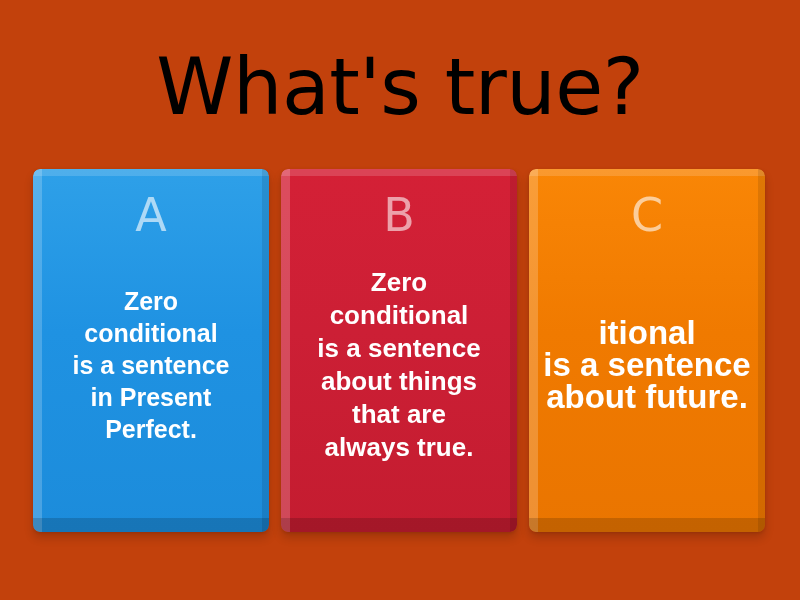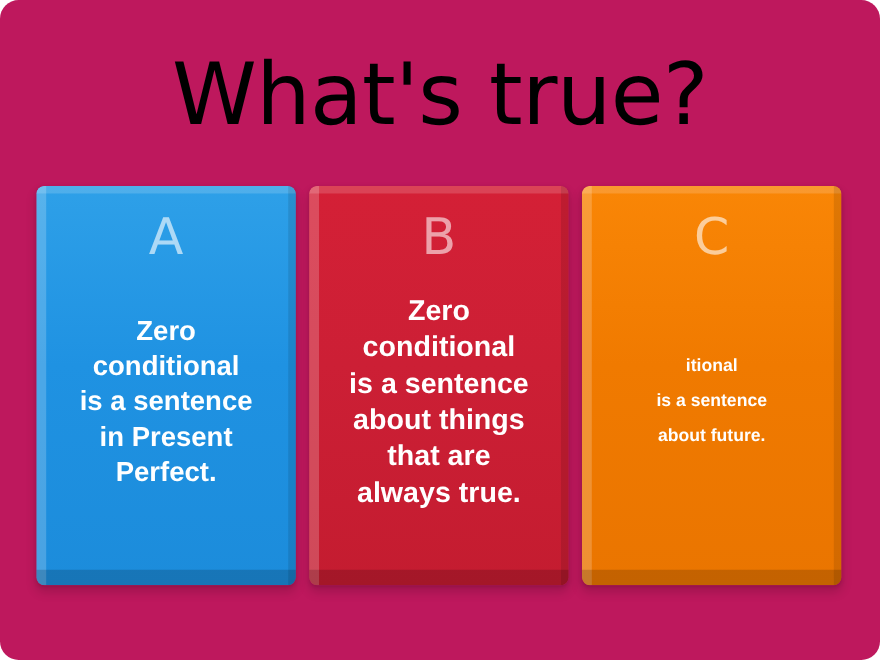--- a/index.html
+++ b/index.html
@@ -11,22 +11,21 @@
     height: 600px;
     background: #ffffff;
     font-family: "Liberation Sans", "DejaVu Sans", sans-serif;
     overflow: hidden;
   }
 
   #quiz-stage {
     position: relative;
     width: 800px;
     height: 600px;
-    background: #be185d;
-    border-radius: 17px;
+    background: #c2410c;
   }
 
   
   #question-title {
     position: absolute;
     left: 0;
     top: 44px;
     width: 800px;
     text-align: center;
     font-size: 78px;
@@ -133,21 +132,21 @@
   .card-text {
     text-align: center;
     color: #ffffff;
     font-weight: bold;
     white-space: pre-line;
   }
 
   
   #card-a .card-text { font-size: 25px; line-height: 32px; }
   #card-b .card-text { font-size: 26px; line-height: 33px; }
-  #card-c .card-text { font-size: 16px; line-height: 32px; }
+  #card-c .card-text { font-size: 33px; line-height: 32px; }
 
   
   #card-a { left: 33px; }
   #card-b { left: 281px; }
   #card-c { left: 529px; }
 
   
   #card-a .card-face {
     background: linear-gradient(180deg, #2ea0e8 0%, #1f92e2 45%, #1c8cdb 100%);
   }

